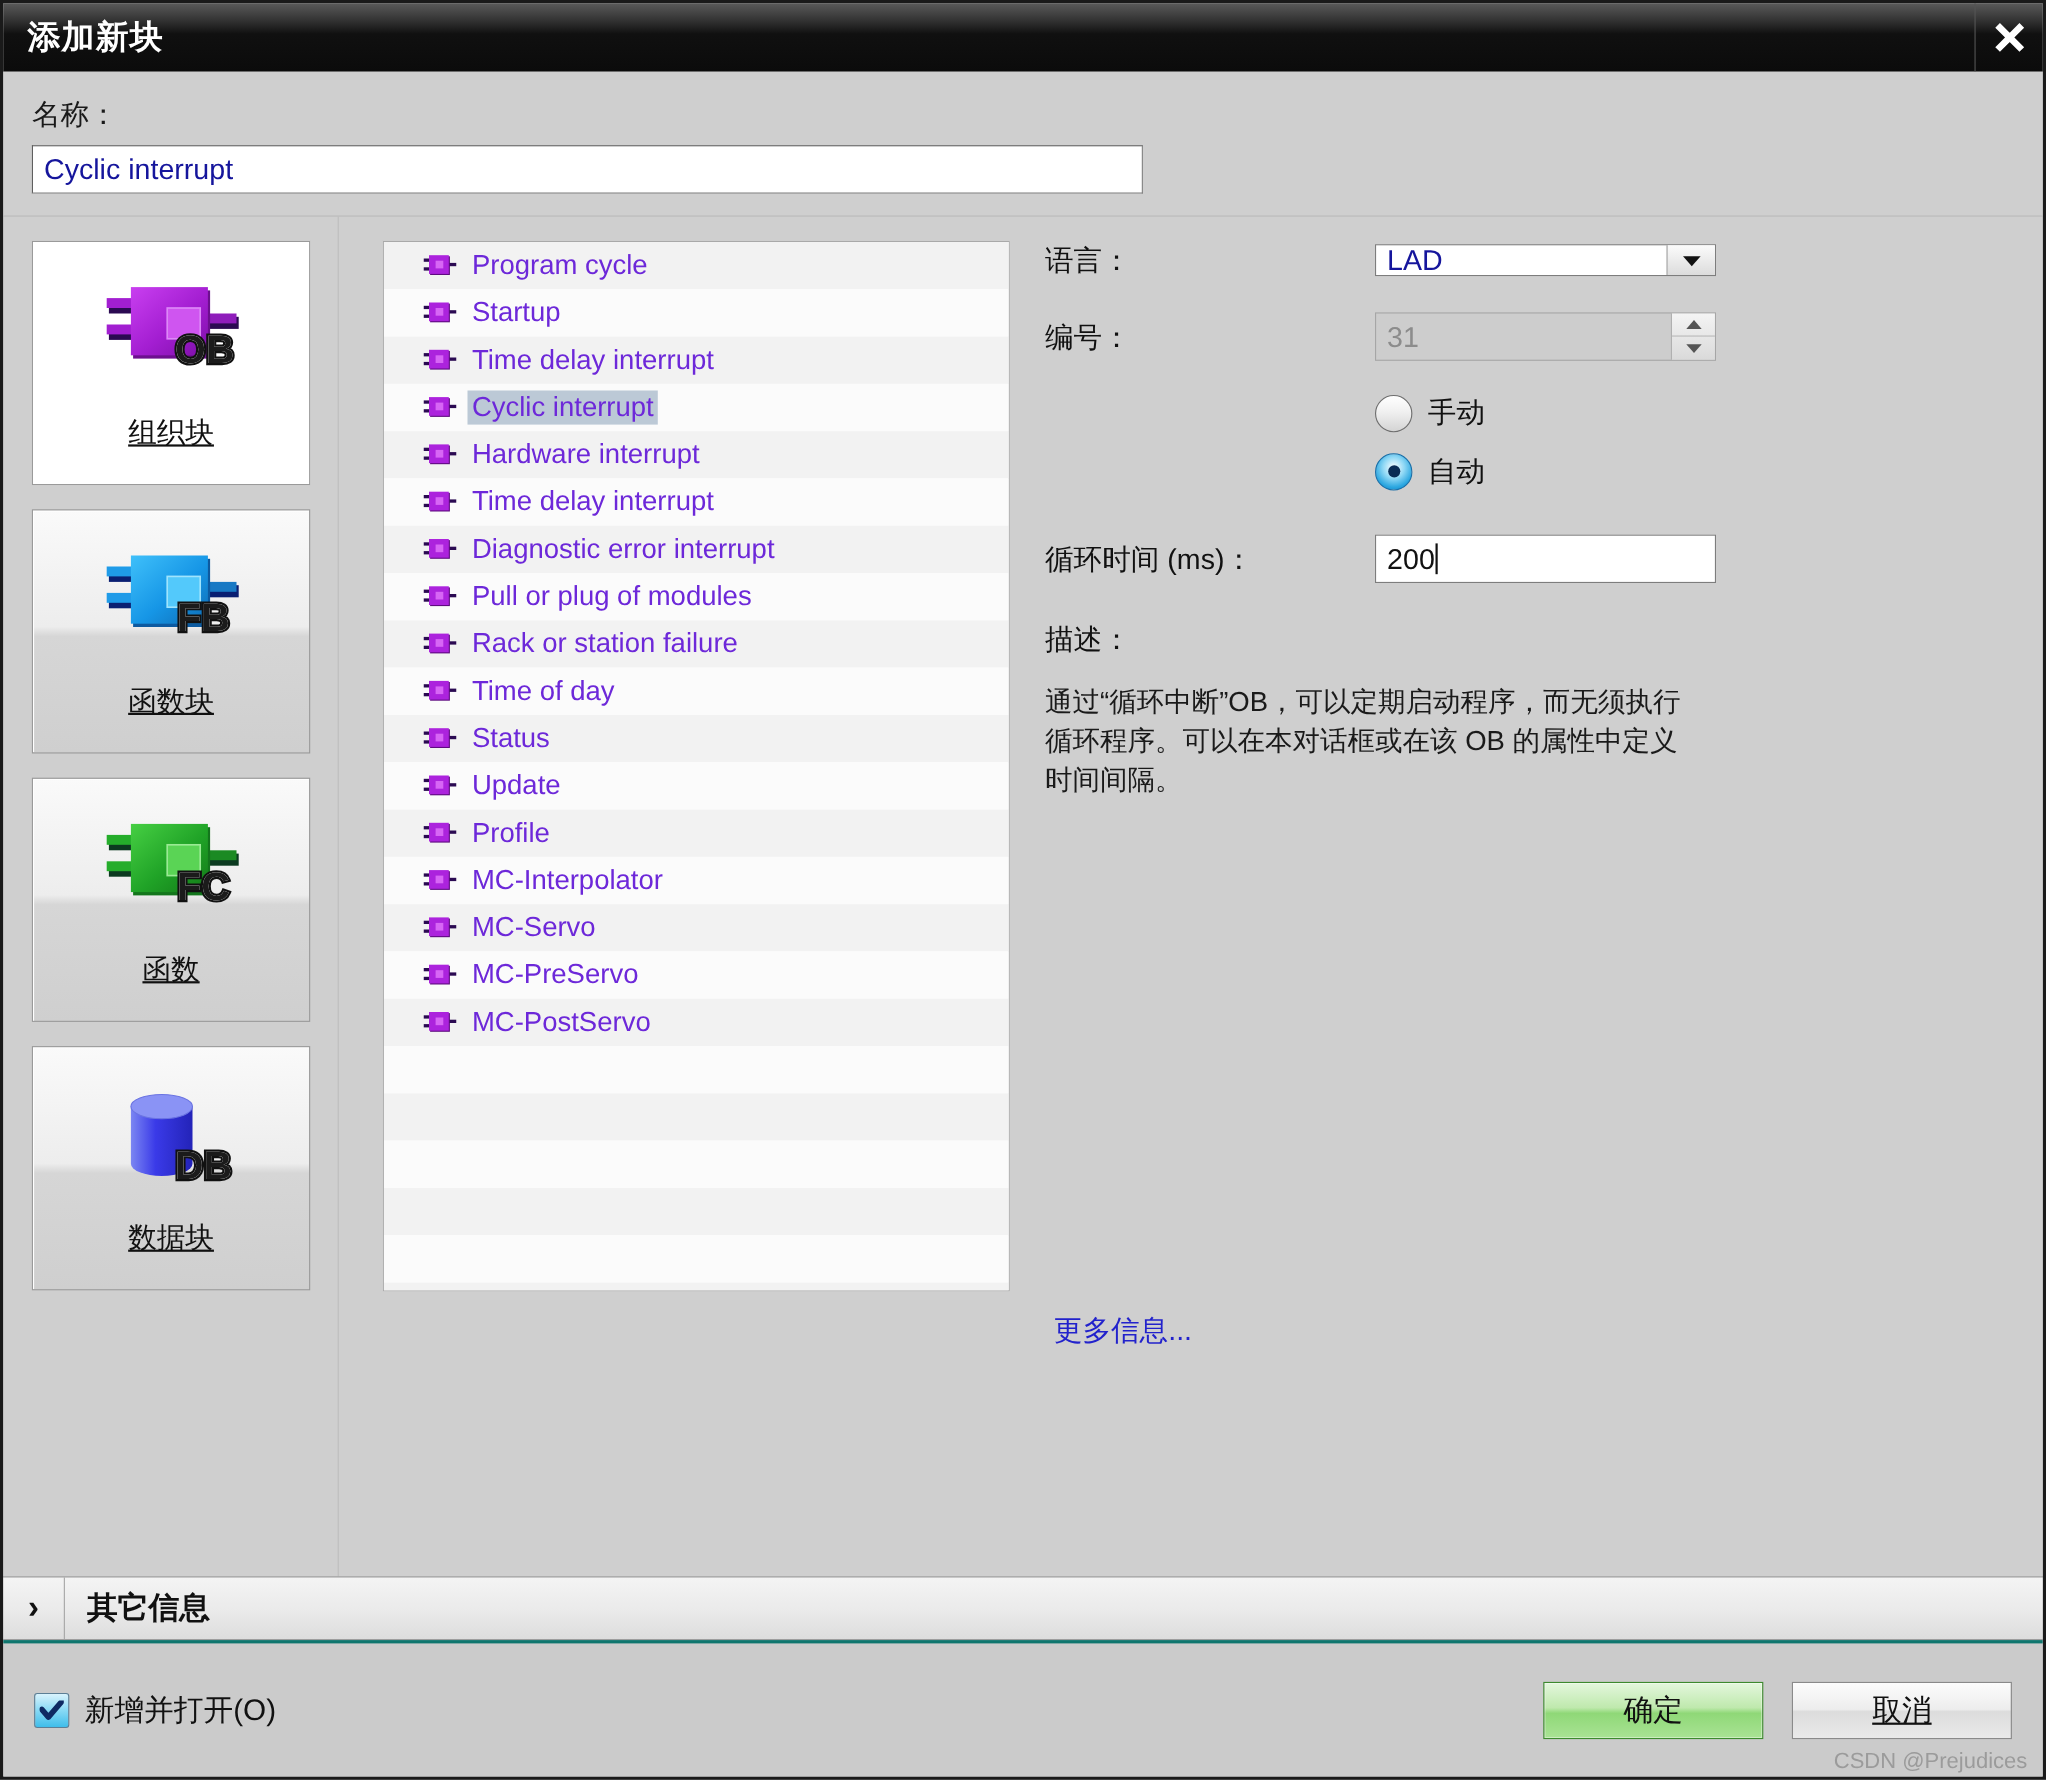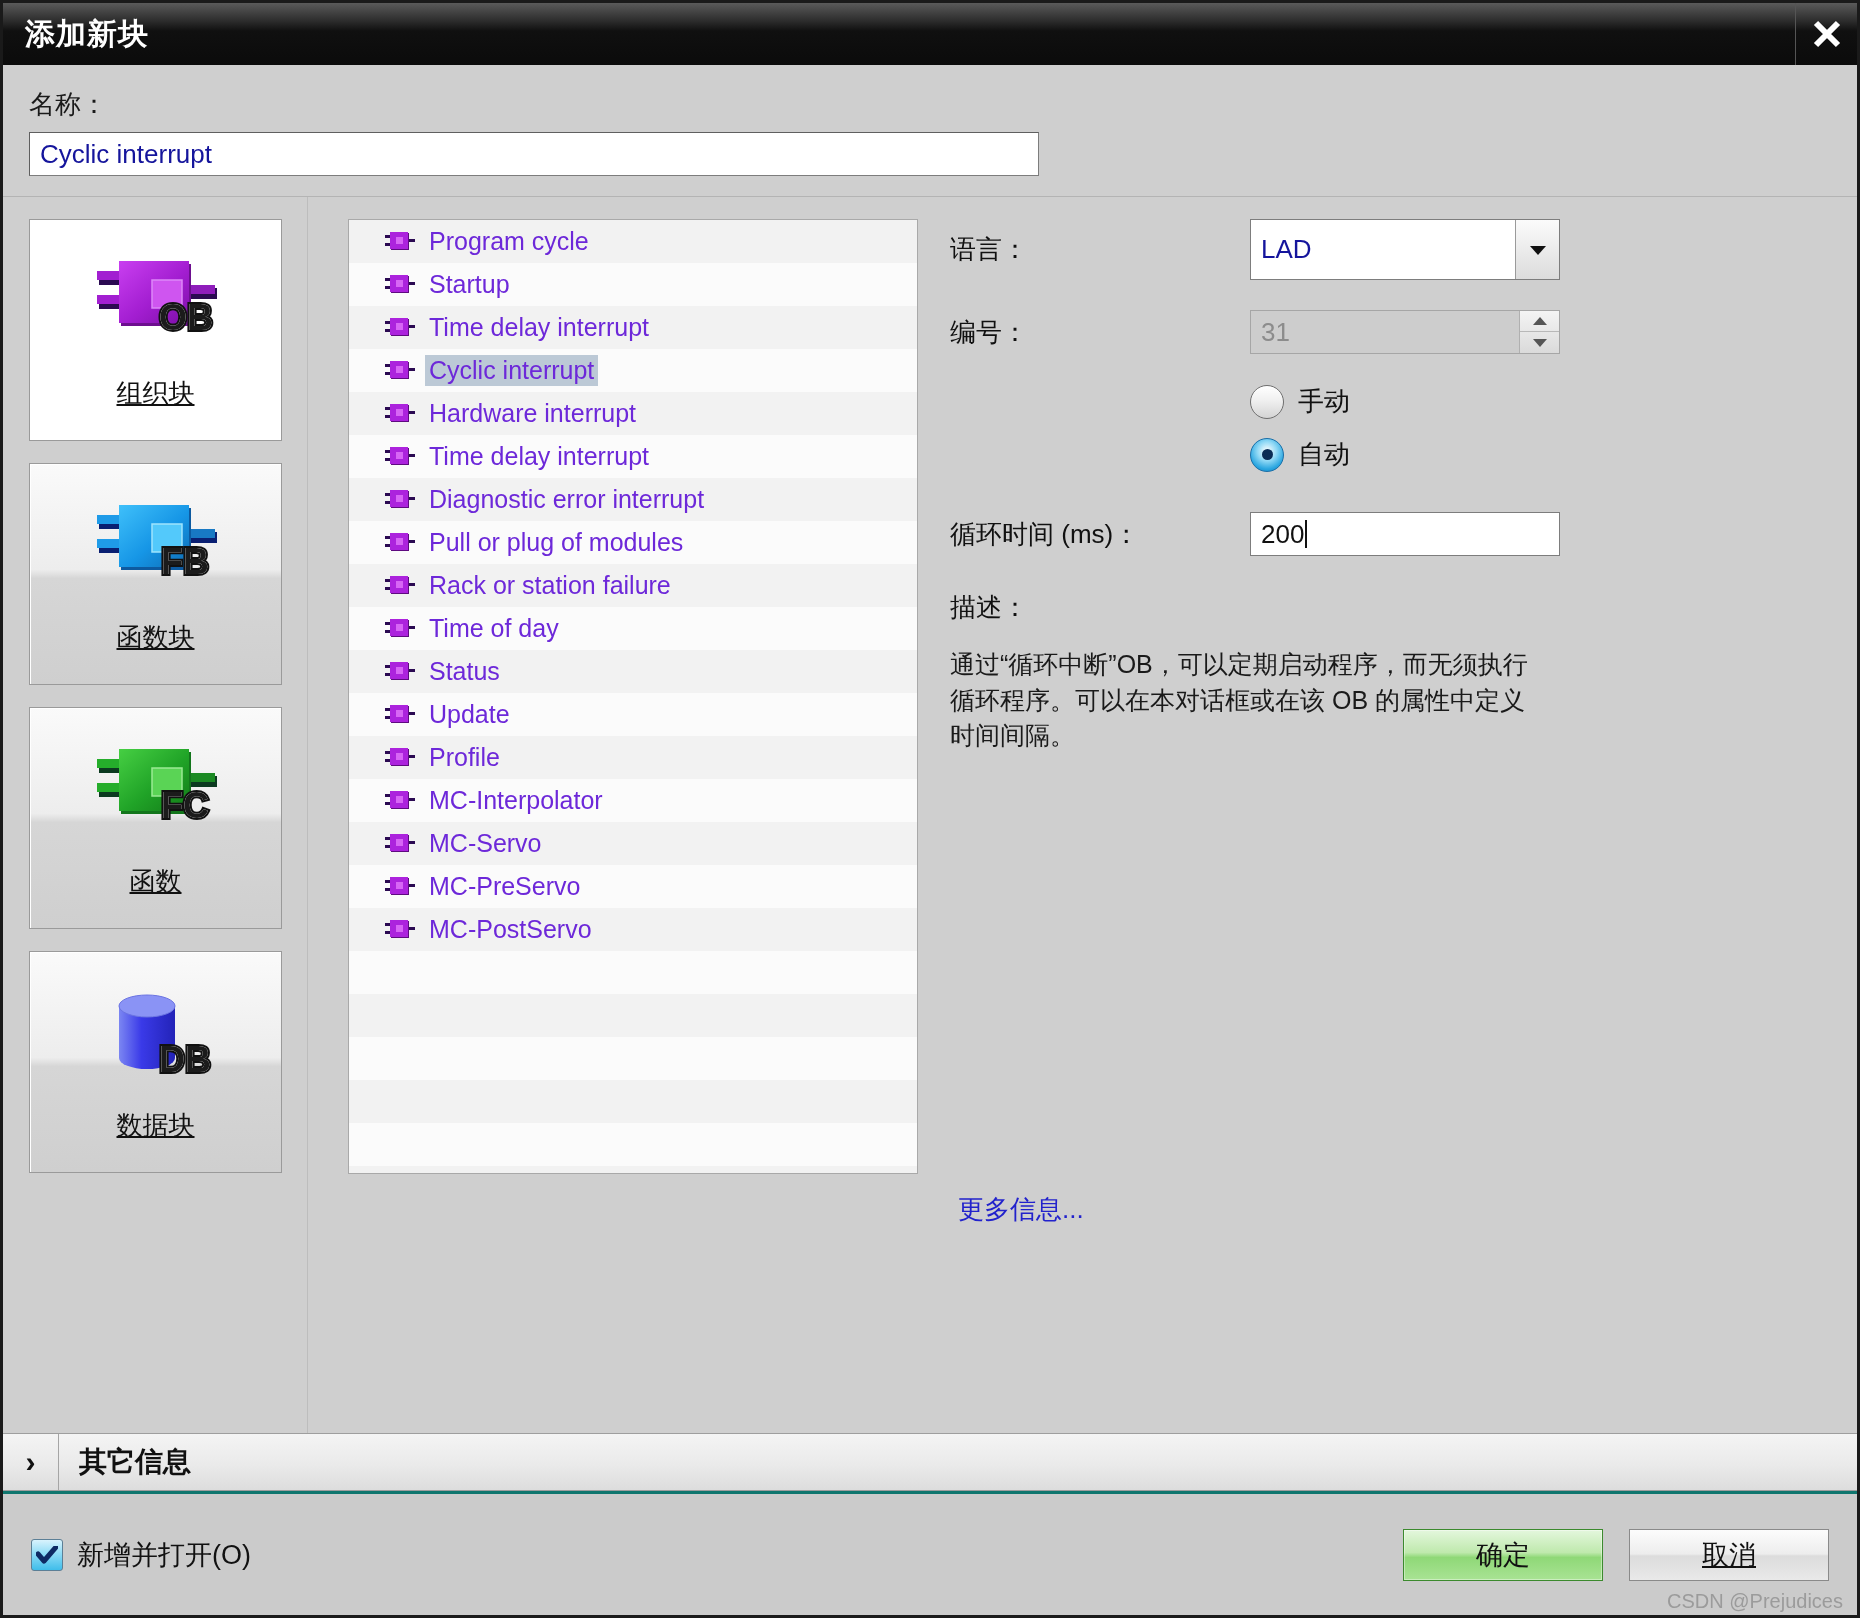--- a/index.html
+++ b/index.html
@@ -169,21 +169,21 @@
     margin-bottom: 30px;
   }
   .flabel {
     width: 300px;
     flex: 0 0 300px;
     font-size: 26px;
     color: #111;
   }
   .combo {
     width: 310px;
-    height: 61px;
+    height: 29px;
     display: flex;
     border: 1px solid #7d7d7d;
     background: #fff;
     cursor: pointer;
   }
   .combo .val {
     flex: 1 1 auto;
     display: flex; align-items: center;
     padding-left: 10px;
     font-size: 26px;

